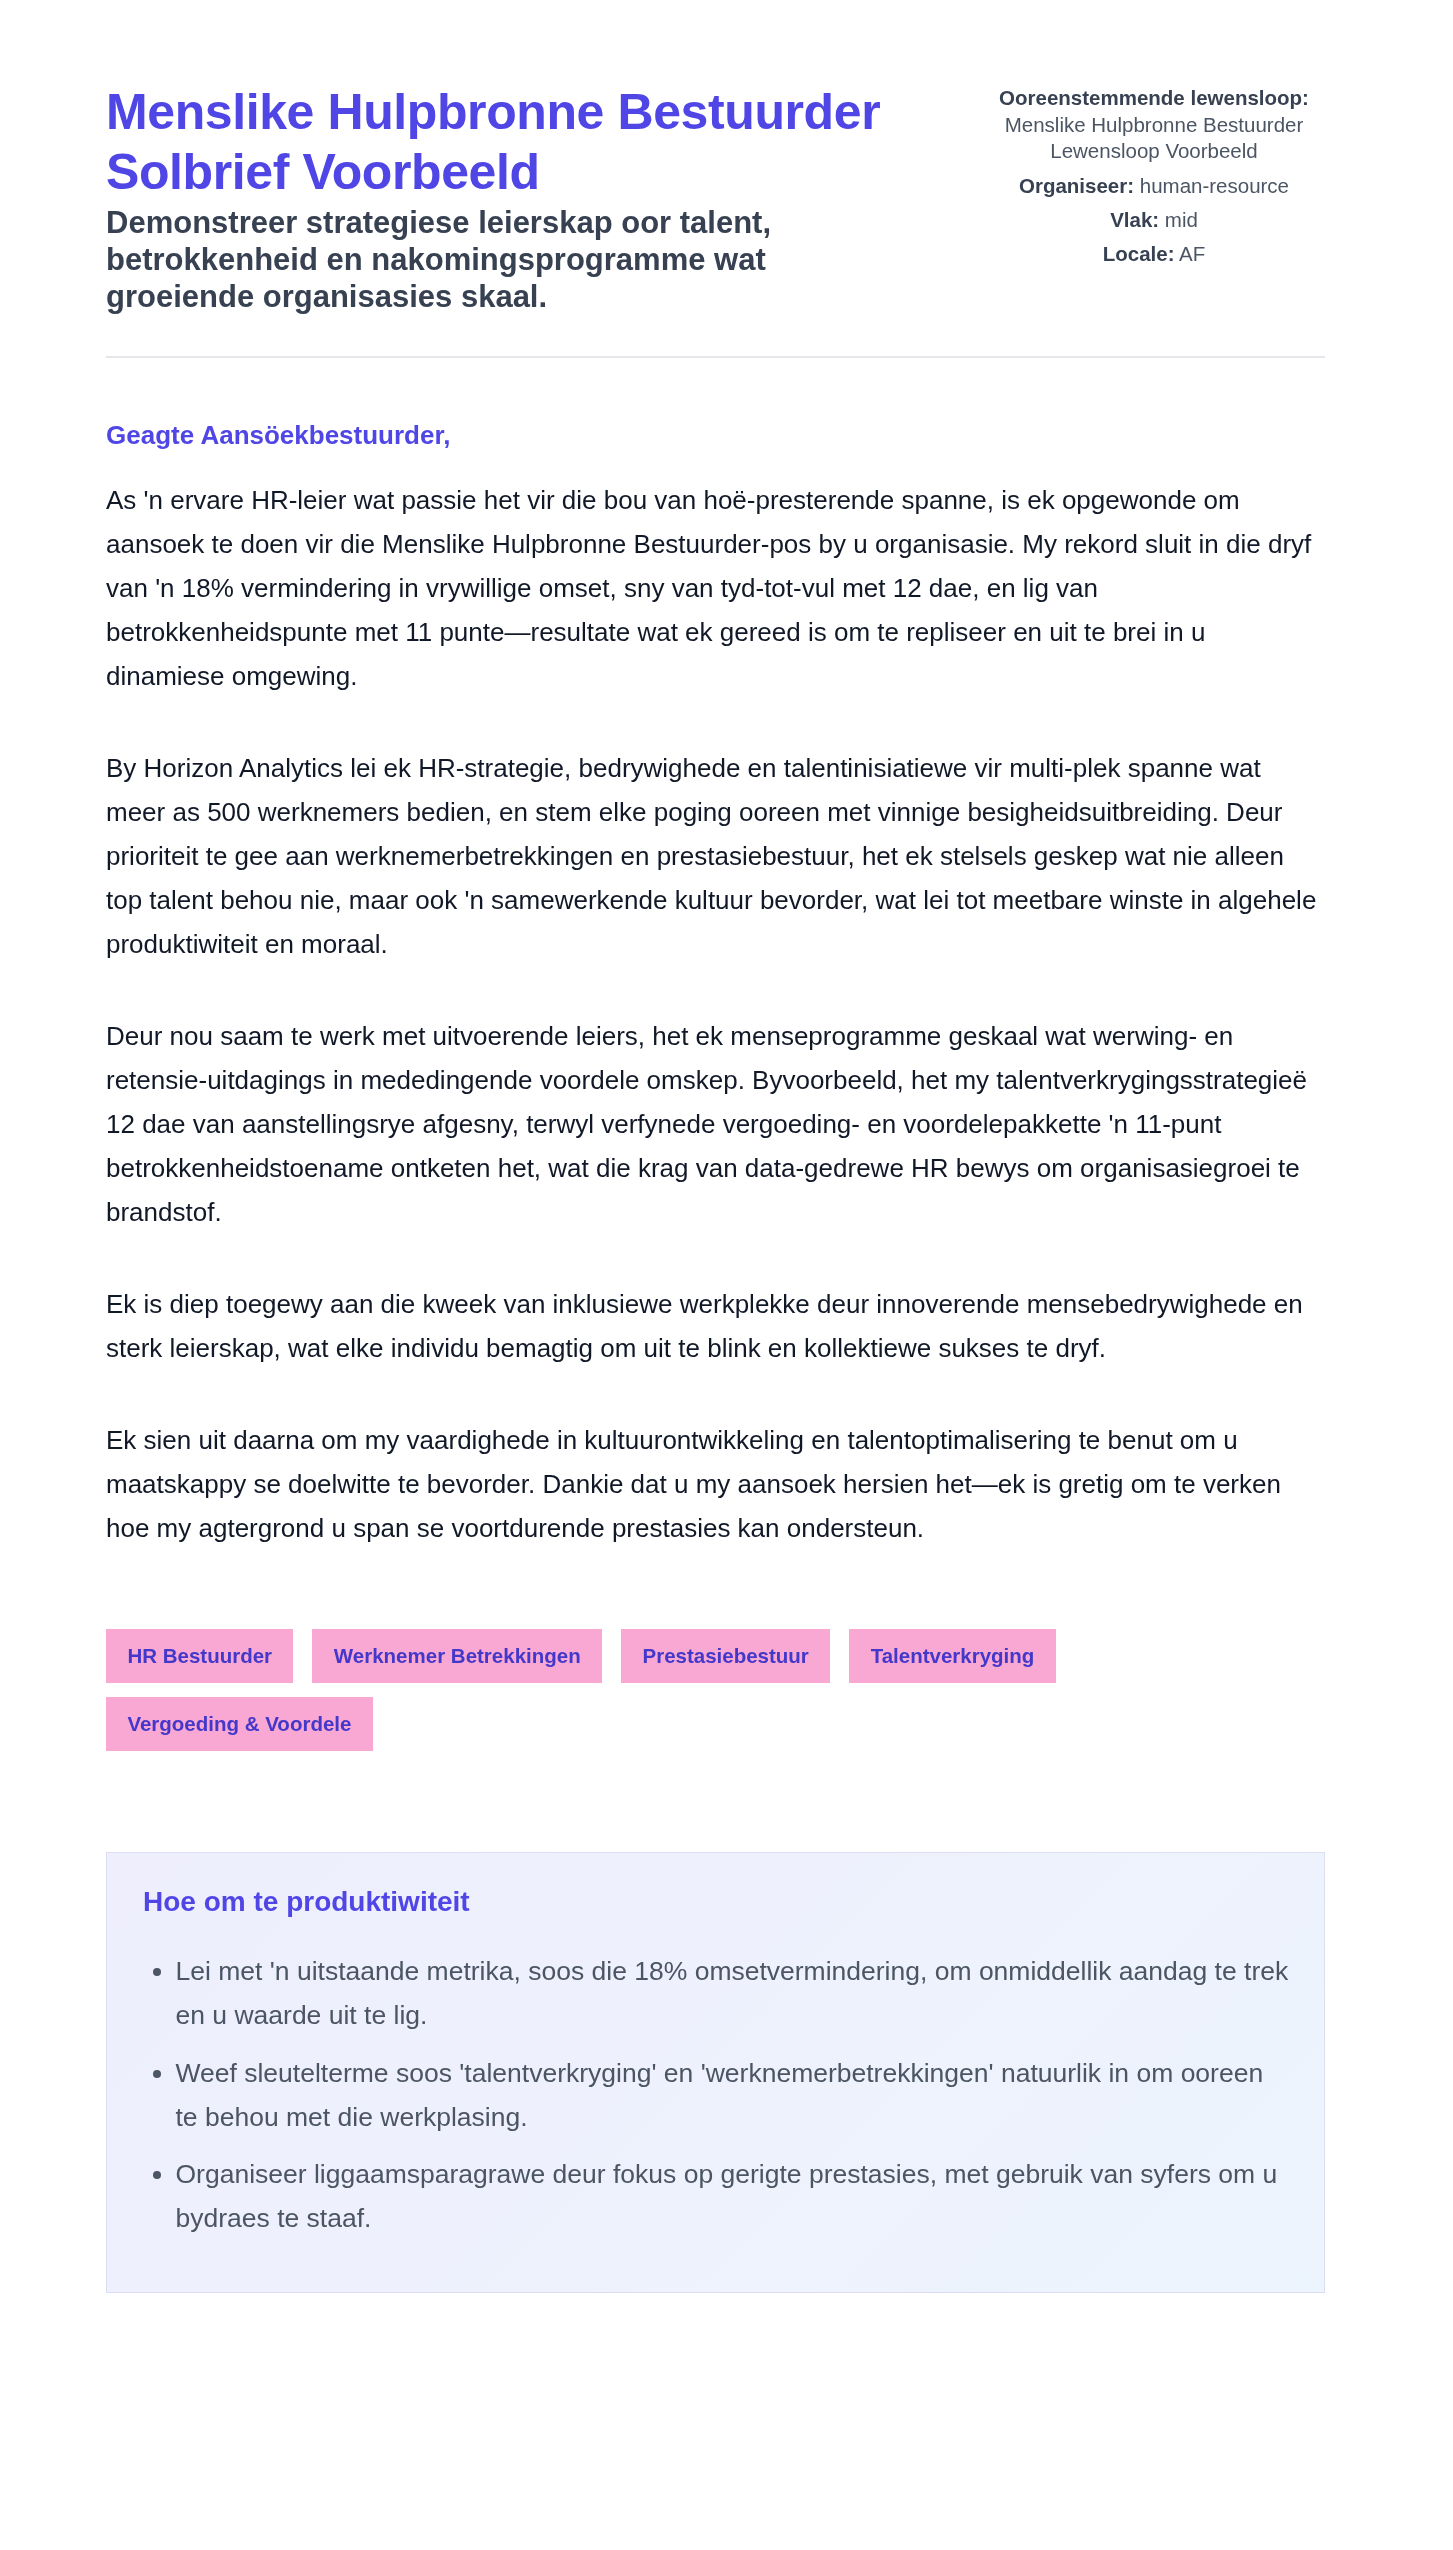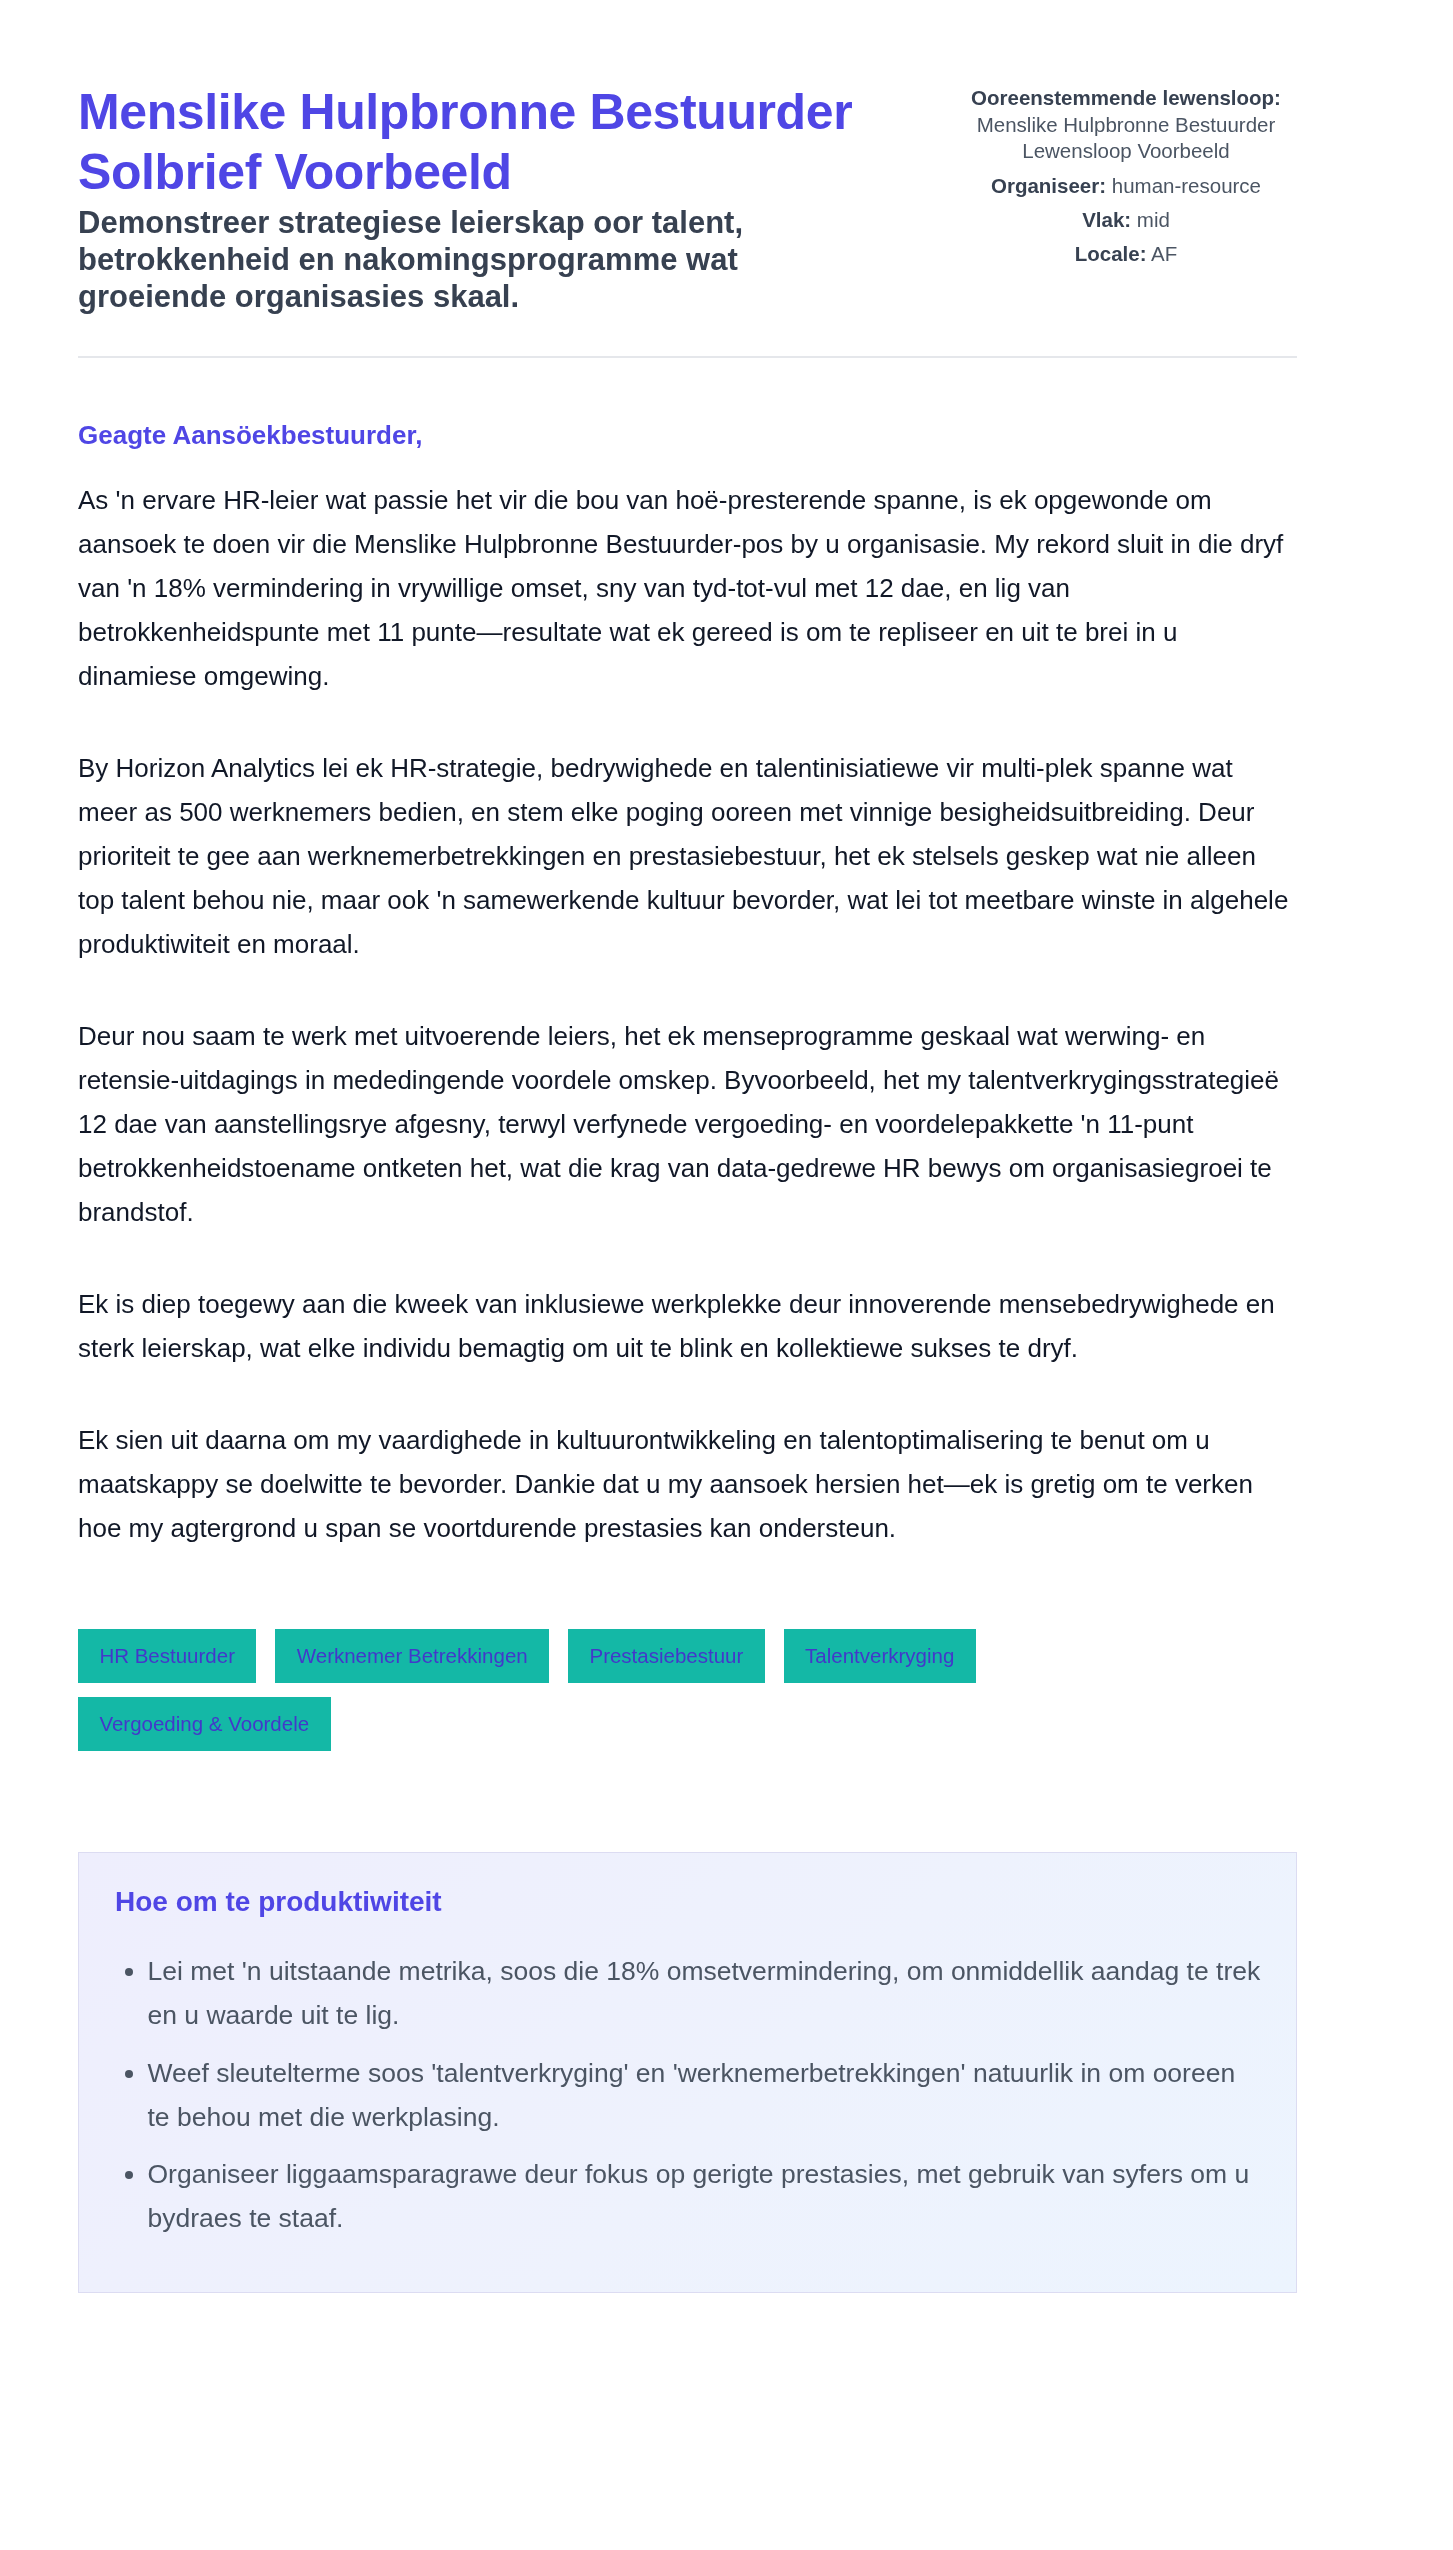--- a/index.html
+++ b/index.html
@@ -4,21 +4,21 @@
 <style>
   html, body { margin: 0; padding: 0; background: #ffffff; }
   body {
     width: 1454px;
     min-height: 2550px;
     font-family: "Liberation Sans", "DejaVu Sans", sans-serif;
     color: #111827;
   }
   .page {
     position: relative;
-    margin-left: 78px;
+    margin-left: 106px;
     width: 1219px;
     padding-top: 82px;
   }
   .header {
     display: flex;
     justify-content: space-between;
     align-items: flex-start;
     padding-bottom: 41px;
     border-bottom: 2.6px solid #e5e7eb;
   }
@@ -80,26 +80,26 @@
   }
 
   .tags {
     margin-top: 65px;
     display: flex;
     flex-wrap: wrap;
     gap: 13.7px 19px;
     width: 1026px;
   }
   .tag {
-    background: #14b8a6;
+    background: #f9a8d4;
     color: #4338ca;
     font-size: 20.5px;
     line-height: 20.5px;
     padding: 17px 21.4px 17px 21.4px;
-    font-weight: 400;
+    font-weight: 700;
   }
 
   .tips {
     margin-top: 101px;
     border: 1.7px solid #dcdcf2;
     background: linear-gradient(135deg, #eeeefd 0%, #eef2fd 55%, #ecf4fe 100%);
     padding: 32.5px 34px 38px 36px;
   }
   .tips-title {
     margin: 0;

